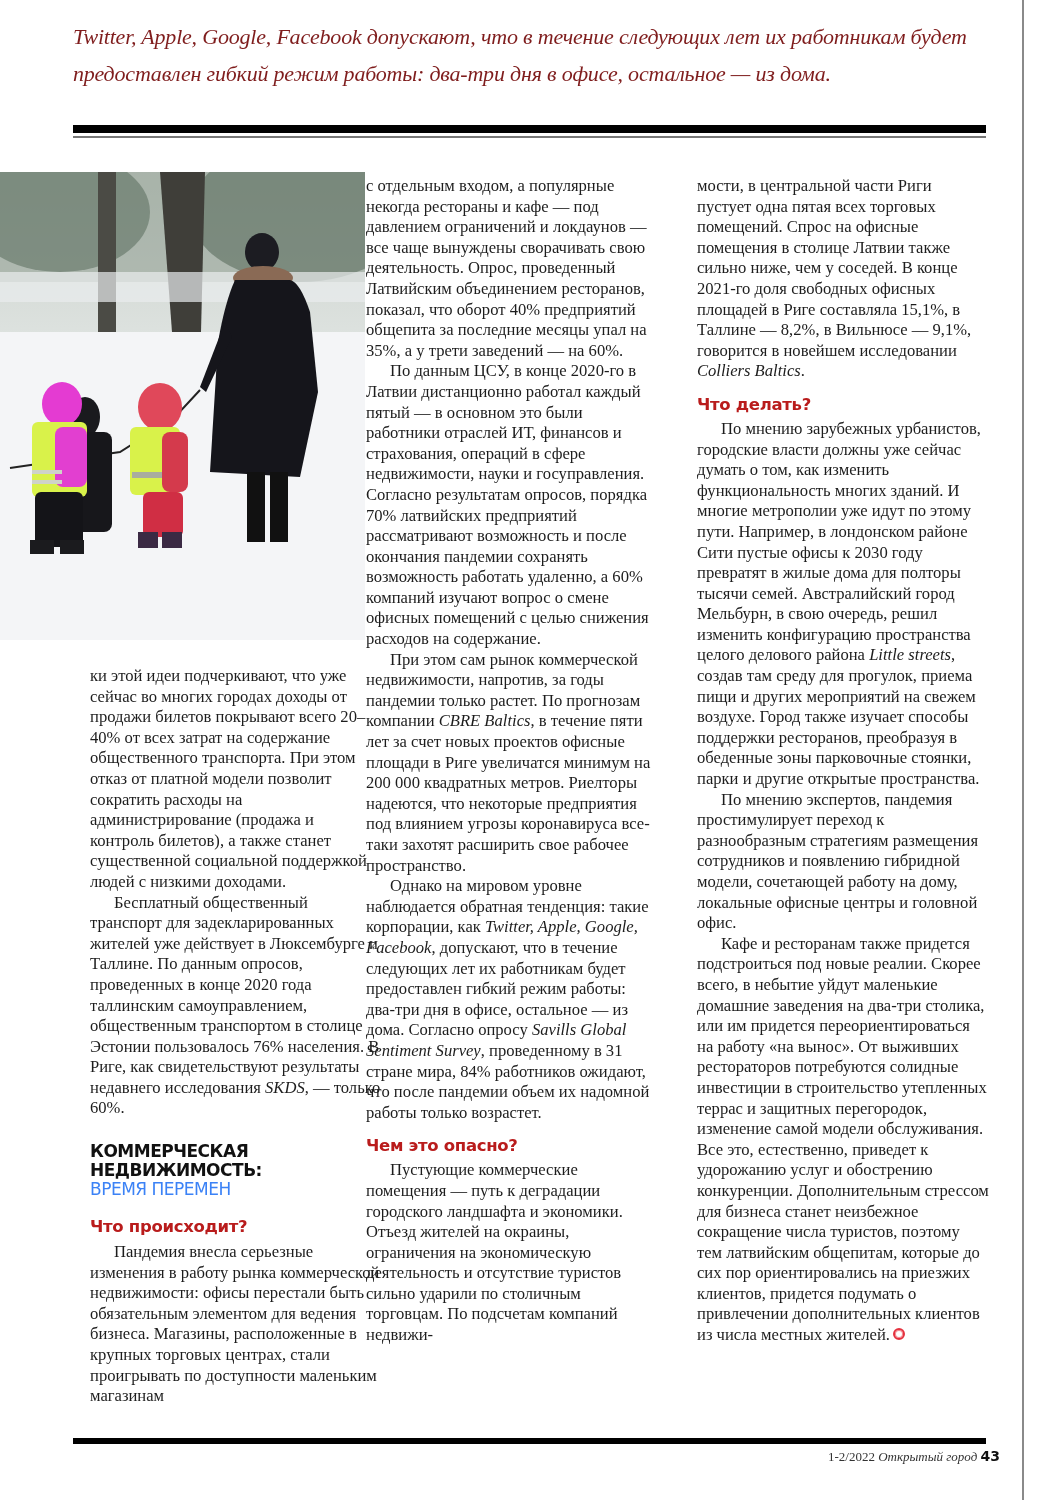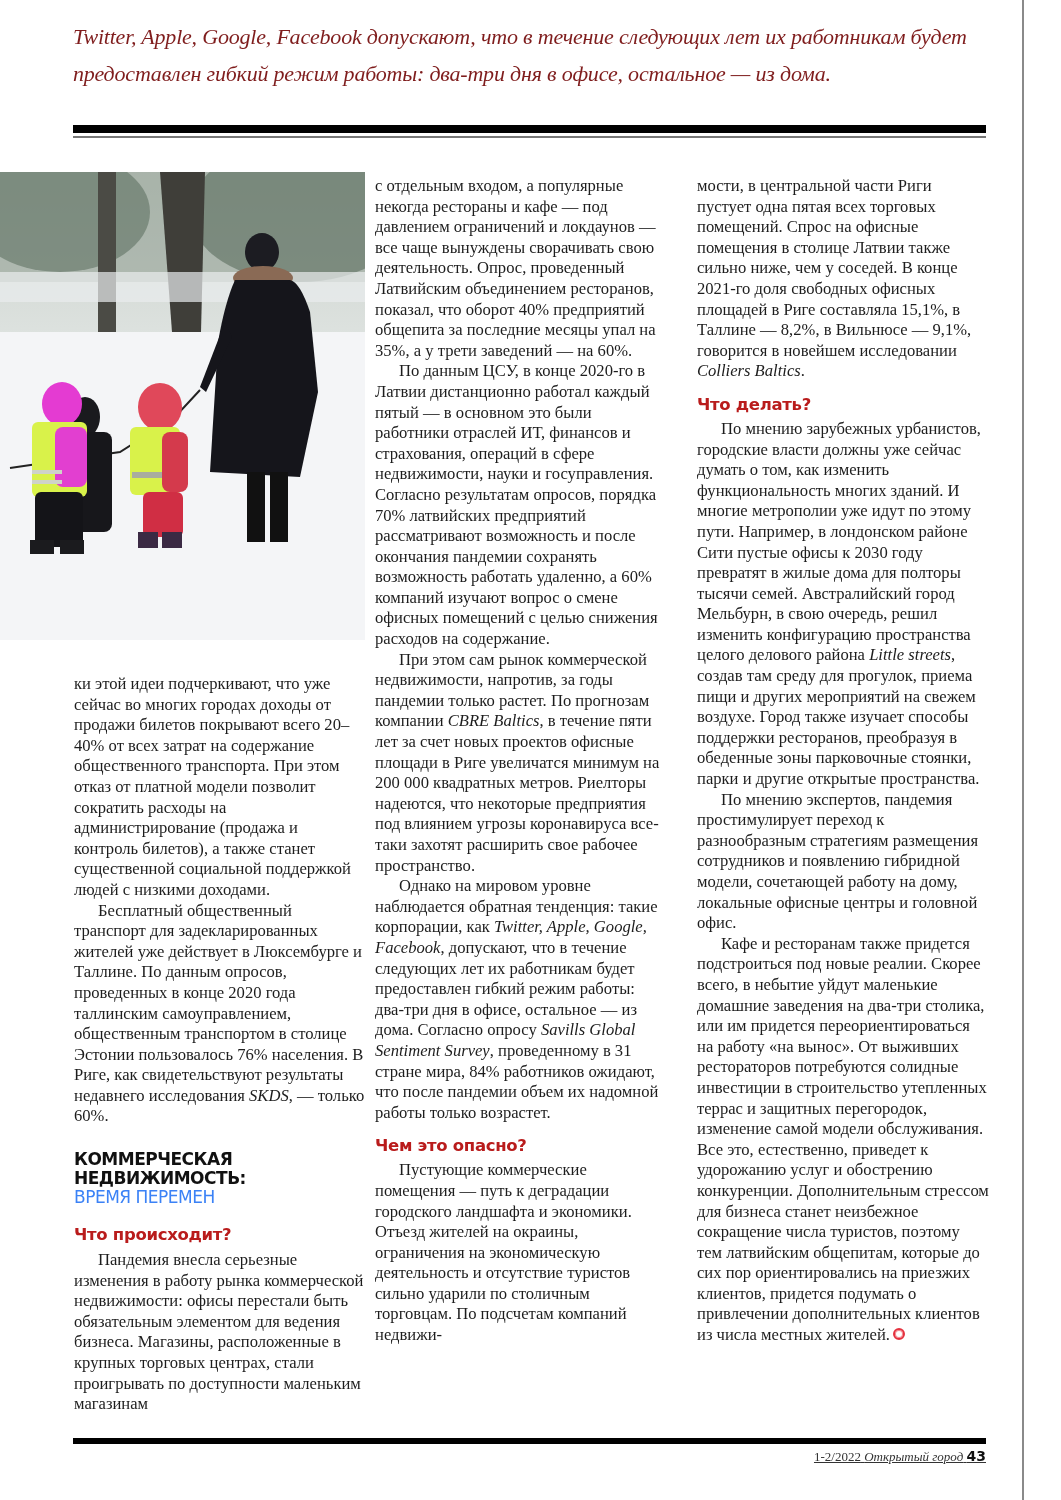--- a/index.html
+++ b/index.html
@@ -27,44 +27,44 @@
 
   .col {
     position: absolute;
     font-family: "Liberation Serif", serif;
     font-size: 16.6px; line-height: 20.6px; color: #1d1d1d;
     text-align: left;
   }
   .col p { margin: 0; }
   .col p.indent { text-indent: 24px; }
   .col i { font-style: italic; }
-  .col1 { left: 74px; top: 666px; width: 292px; margin-top: 8px; }
-  .col2 { left: 375px; top: 176px; width: 292px; }
+  .col1 { left: 90px; top: 666px; width: 292px; }
+  .col2 { left: 366px; top: 176px; width: 292px; }
   .col3 { left: 697px; top: 176px; width: 292px; }
 
   .section-title {
     font-family: "DejaVu Sans", sans-serif; font-weight: bold;
     font-size: 17px; line-height: 19px; letter-spacing: -0.5px;
     color: #111; text-transform: uppercase;
   }
   .section-title .red { color: #3b82f6; font-weight: normal; }
   .subhead {
     font-family: "DejaVu Sans", sans-serif; font-weight: bold;
     font-size: 16.5px; line-height: 22px; color: #b91c1c; letter-spacing: -0.3px;
   }
   .end-mark {
     display: inline-block; width: 8px; height: 8px; border-radius: 50%;
     border: 2px solid #e5323f; background: #fff; vertical-align: 0px; margin-left: 3px;
     box-shadow: inset 0 0 0 1px #f48b92;
   }
 
   .rule-bottom { position: absolute; left: 73px; top: 1438px; width: 913px; height: 6px; background: #000; }
   .footer {
-    position: absolute; right: 75px; top: 1448px;
-    font-family: "Liberation Serif", serif; font-size: 13px; color: #333; text-decoration: underline;
+    position: absolute; right: 61px; top: 1448px;
+    font-family: "Liberation Serif", serif; font-size: 13px; color: #333;
   }
   .footer .mag { font-style: italic; }
   .footer .page { font-family: "DejaVu Sans", sans-serif; font-weight: bold; font-size: 14px; color: #111; }
 </style>
 </head>
 <body>
 
 <div class="edge-line"></div>
 
 <div class="pullquote">Twitter, Apple, Google, Facebook допускают, что в течение следующих лет их работникам будет предоставлен гибкий режим работы: два-три дня в офисе, остальное — из дома.</div>

